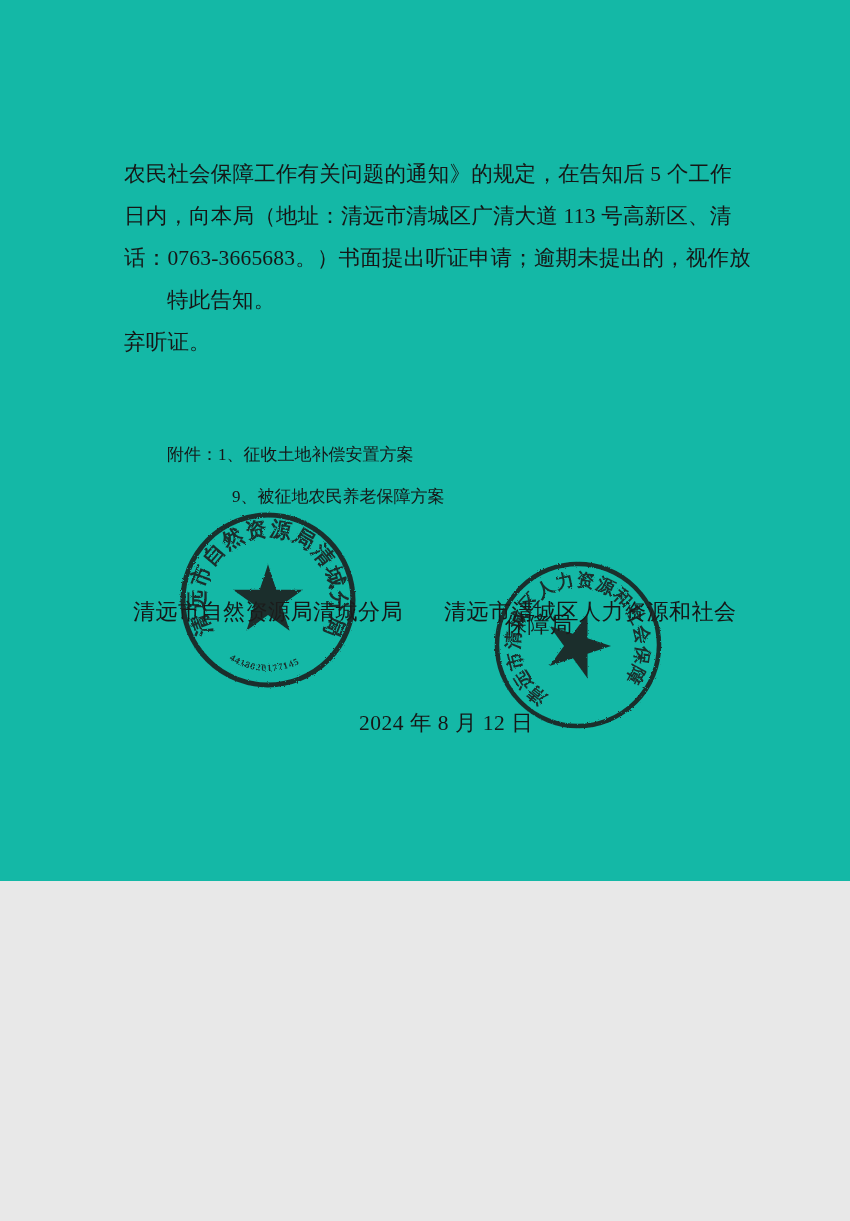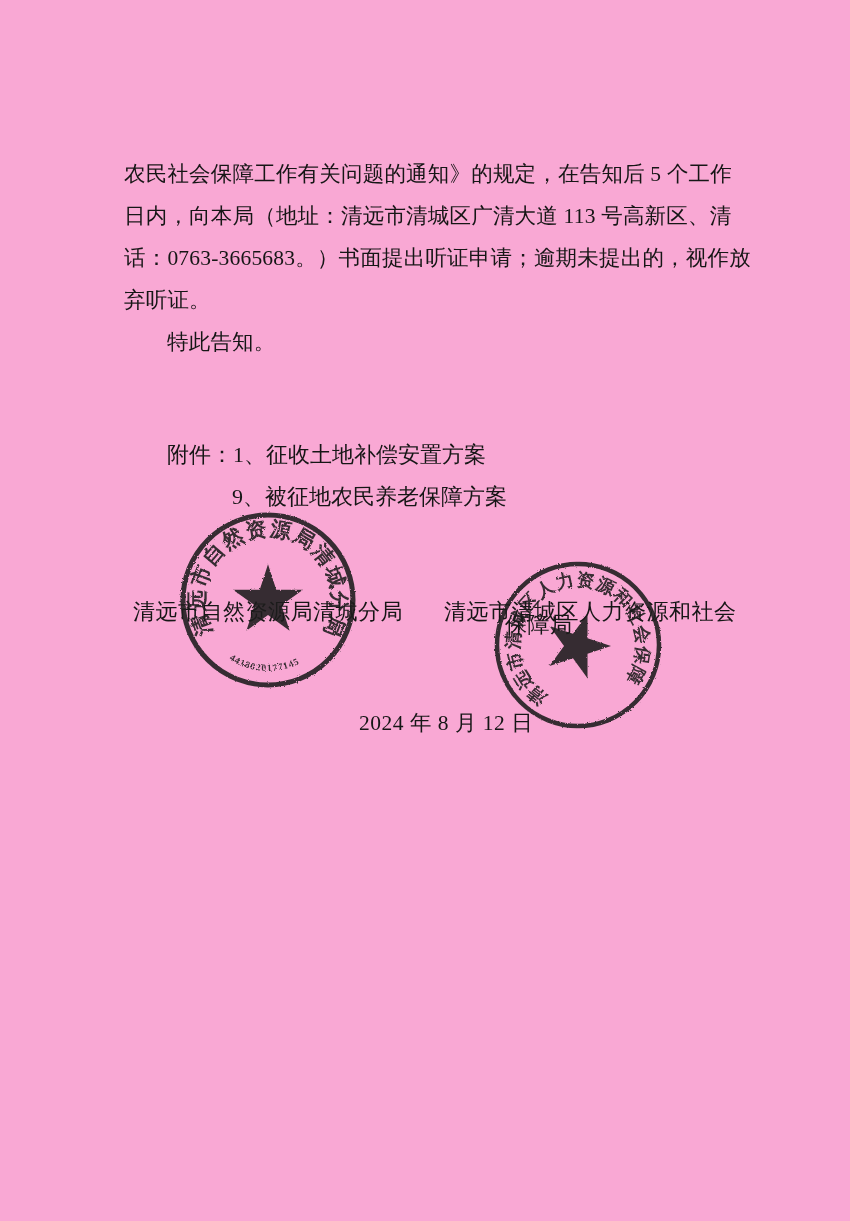--- a/index.html
+++ b/index.html
@@ -1,39 +1,39 @@
 <!DOCTYPE html>
 <html><head>
 <meta charset="utf-8">
 <style>
   html,body{margin:0;padding:0;background:#e8e8e8;}
   .page{
     position:relative;
-    width:850px;height:1221px;
+    width:850px;height:881px;
     margin:0 auto;
-    background:#f9a8d4;
+    background:#14b8a6;
     overflow:hidden;
     font-family:"Liberation Serif", serif;
     color:#161616;
   }
   .body-block{
     position:absolute;
     left:124px;top:153px;
     width:620px;
     font-size:21.5px;
     line-height:42px;
     letter-spacing:0.2px;
     white-space:nowrap;
   }
   .line{height:42px;}
   .indent-2{text-indent:43px;}
   .attach-block{
     position:absolute;
     left:167px;top:434px;
-    font-size:22px;
+    font-size:17px;
     line-height:42px;
     white-space:nowrap;
   }
   .attach-line2{padding-left:65px;}
   .sig{position:absolute;font-size:22px;line-height:1.15;white-space:nowrap;letter-spacing:0.5px;}
   .sig-left{left:133px;top:599px;}
   .sig-right{left:433px;top:599px;margin-left:11px;}
   .sig-right2{left:505px;top:612px;}
   .doc-date{position:absolute;left:359px;top:700px;font-size:21.5px;line-height:1.15;white-space:nowrap;letter-spacing:0.5px;margin-top:11px;}
   .seal-layer{
@@ -45,22 +45,22 @@
 </style>
 </head>
 <body>
 
 <div class="page">
 
   <div class="body-block">
     <div class="line">农民社会保障工作有关问题的通知》的规定，在告知后 5 个工作</div>
     <div class="line">日内，向本局（地址：清远市清城区广清大道 113 号高新区、清</div>
     <div class="line">话：0763-3665683。）书面提出听证申请；逾期未提出的，视作放</div>
+    <div class="line indent-2">特此告知。</div>
     <div class="line">弃听证。</div>
-    <div class="line indent-2">特此告知。</div>
   </div>
 
   <div class="attach-block">
     <div class="line"><span>附件：</span><span>1、征收土地补偿安置方案</span></div>
     <div class="line attach-line2"><span>9、被征地农民养老保障方案</span></div>
   </div>
 
   <div class="sig sig-left">清远市自然资源局清城分局</div>
   <div class="sig sig-right">清远市清城区人力资源和社会</div>
   <div class="sig sig-right2">保障局</div>

